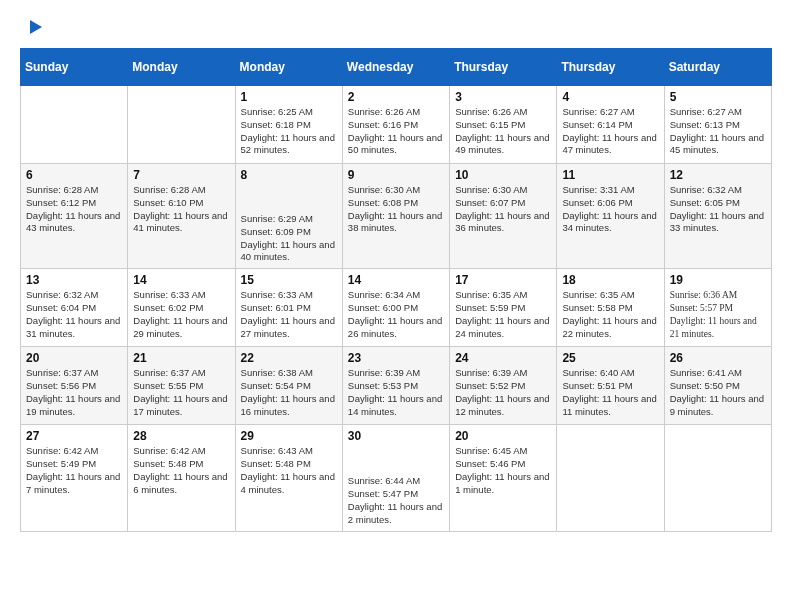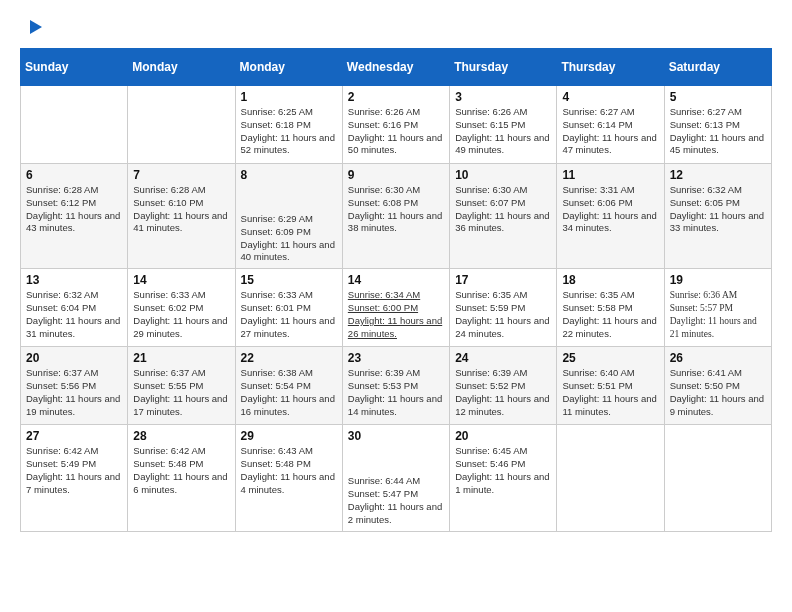--- a/index.html
+++ b/index.html
@@ -224,21 +224,21 @@
 Daylight: 11 hours and 29 minutes.</div>
           </td>
           <td>
             <span class="day-number">15</span>
             <div class="day-info" style="white-space: pre-line;">Sunrise: 6:33 AM
 Sunset: 6:01 PM
 Daylight: 11 hours and 27 minutes.</div>
           </td>
           <td>
             <span class="day-number">14</span>
-            <div class="day-info" style="white-space: pre-line; text-decoration: underline;">Sunrise: 6:34 AM
+            <div class="day-info" style="white-space: pre-line;">Sunrise: 6:34 AM
 Sunset: 6:00 PM
 Daylight: 11 hours and 26 minutes.</div>
           </td>
           <td>
             <span class="day-number">17</span>
             <div class="day-info" style="white-space: pre-line;">Sunrise: 6:35 AM
 Sunset: 5:59 PM
 Daylight: 11 hours and 24 minutes.</div>
           </td>
           <td>

